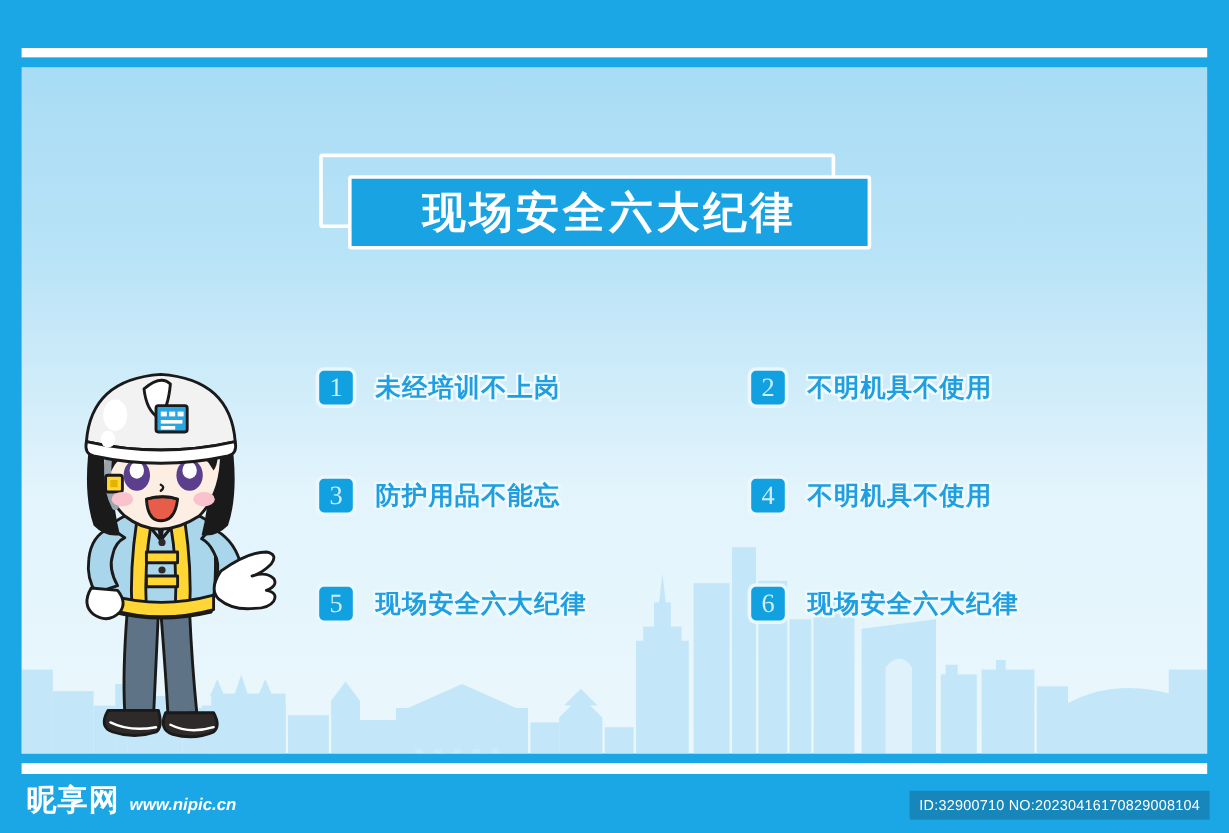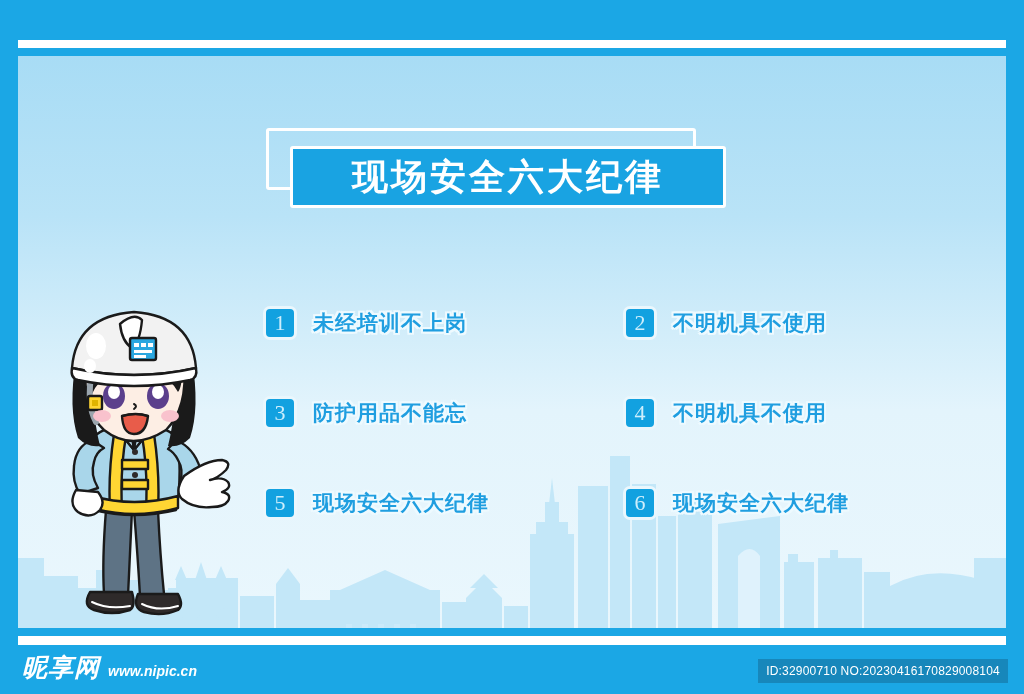--- a/index.html
+++ b/index.html
@@ -117,21 +117,20 @@
     background:#1ba7e5;
   }
   .brand{
     position:absolute; left:22px; top:10px;
     display:flex; align-items:baseline; gap:8px;
   }
   .brand-cn{
     color:#ffffff;
     font-size:25px;
     font-weight:bold;
-    font-style:italic;
     letter-spacing:1px;
     line-height:1;
   }
   .brand-url{
     color:#ffffff;
     font-size:14px;
     font-style:italic;
     font-weight:bold;
     line-height:1;
   }

